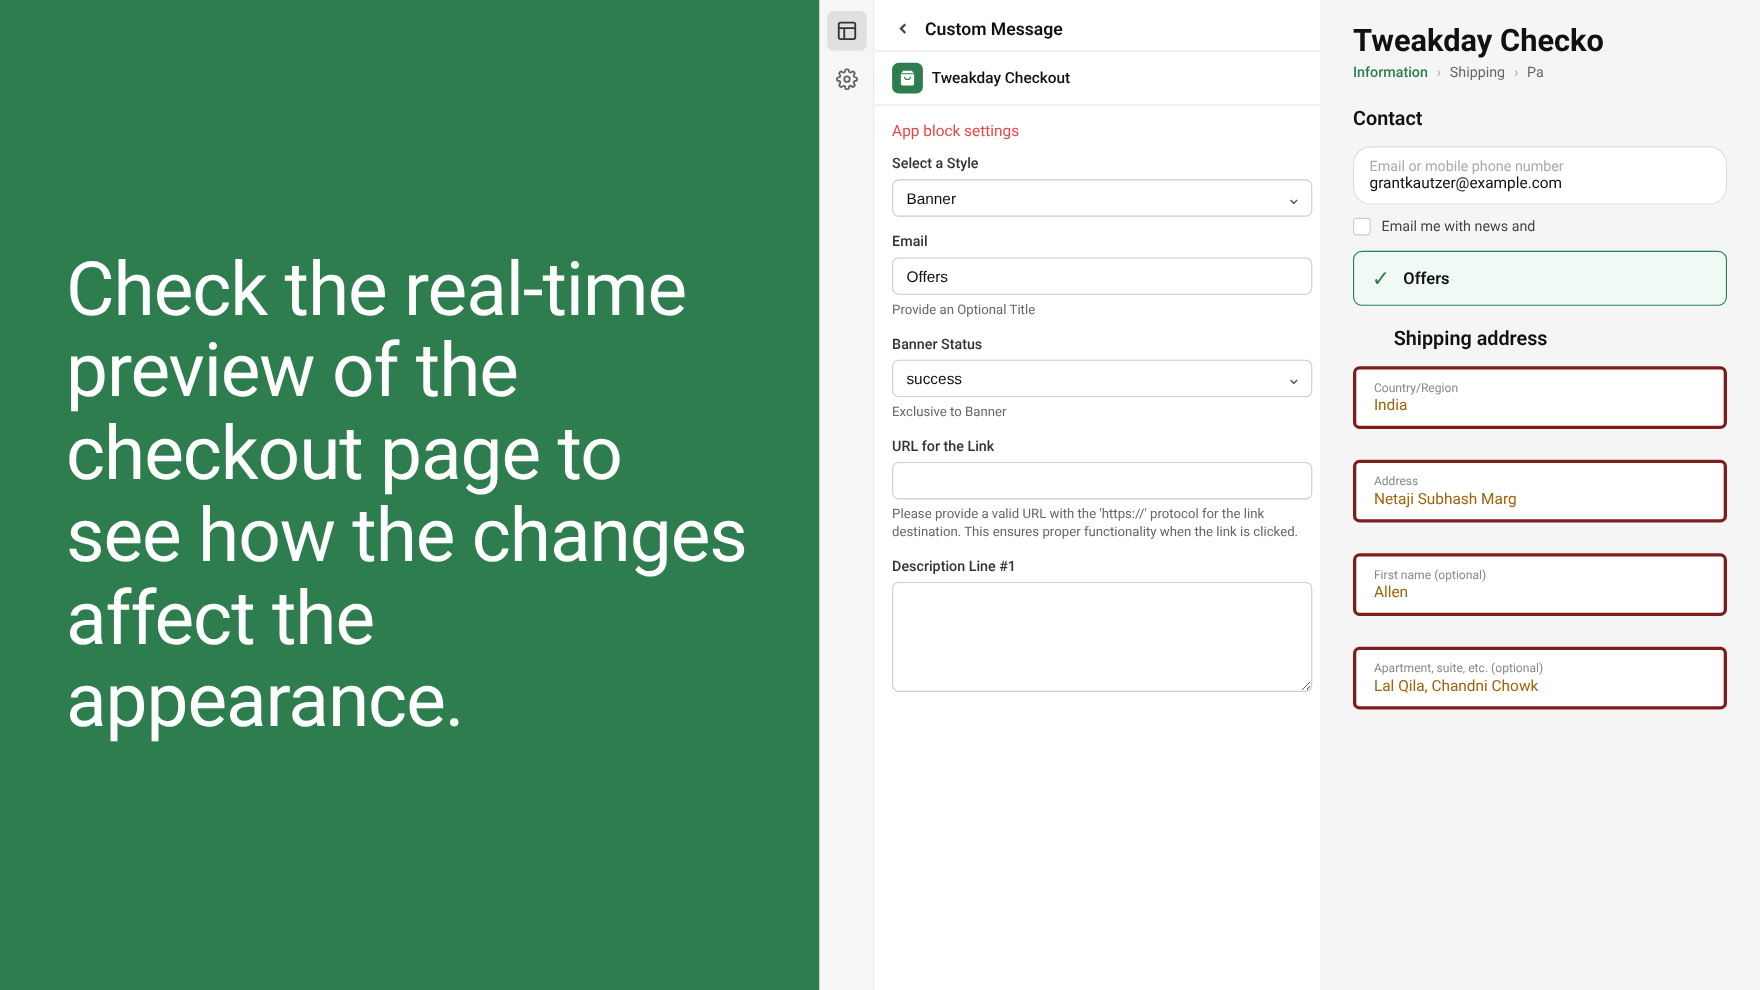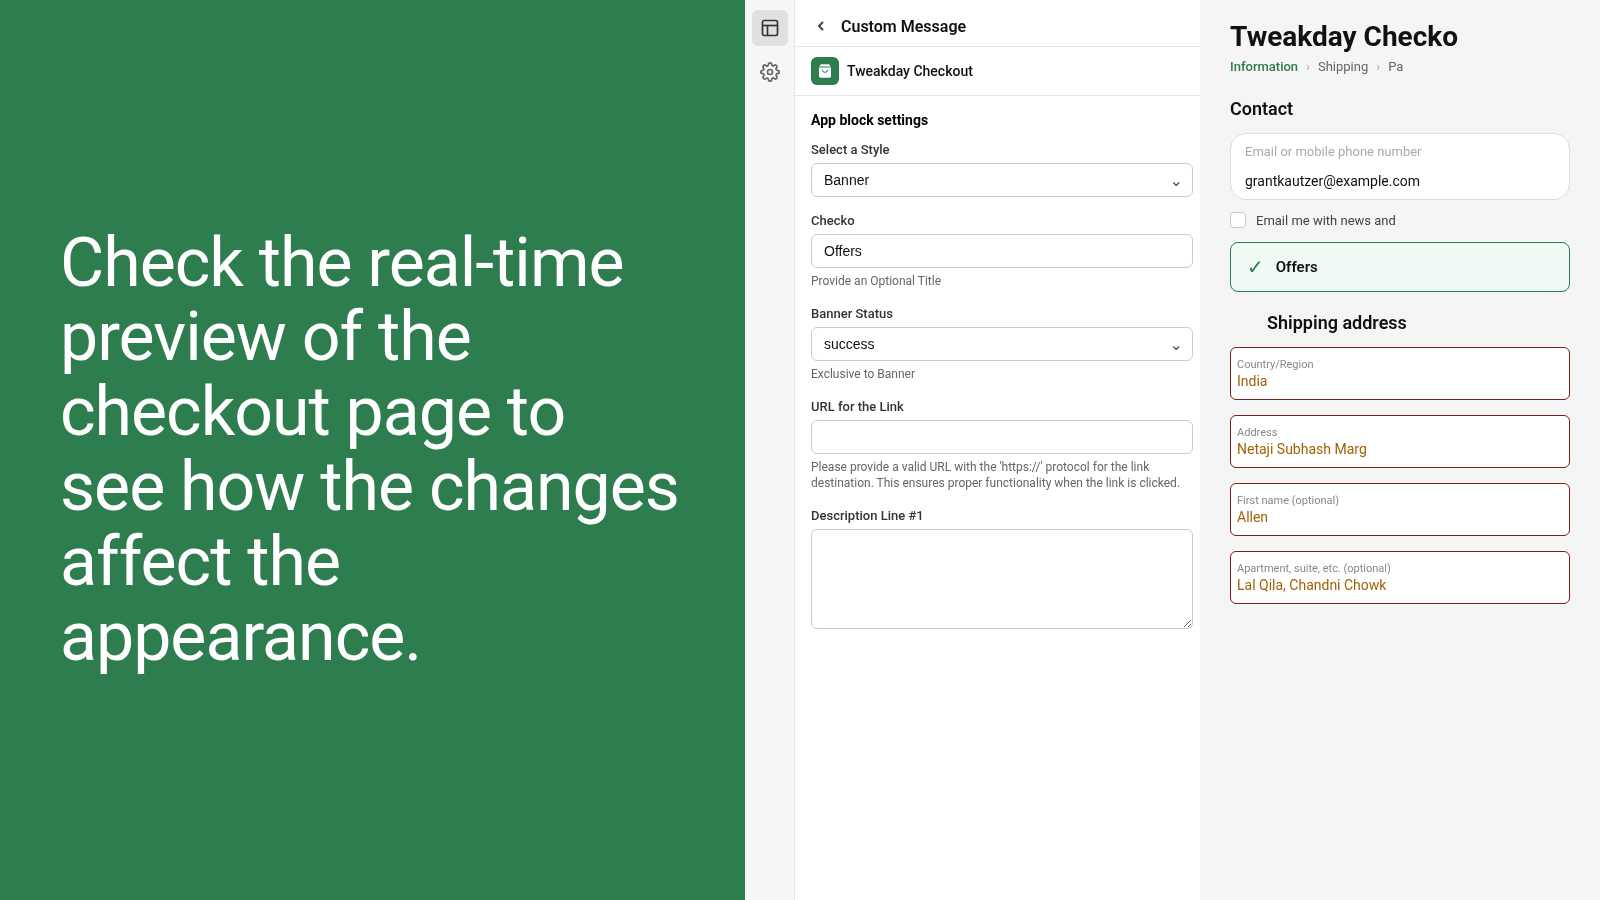--- a/index.html
+++ b/index.html
@@ -139,22 +139,22 @@
       font-size: 14px;
       font-weight: 500;
       color: #111;
     }
 
     .settings-section {
       padding: 16px;
     }
     .section-title {
       font-size: 14px;
-      font-weight: 700;
-      color: #000000;
+      font-weight: 400;
+      color: #ef4444;
       margin-bottom: 14px;
     }
 
     .field-group {
       margin-bottom: 16px;
     }
     .field-label {
       font-size: 13px;
       font-weight: 500;
       color: #333;
@@ -244,24 +244,24 @@
 
     .checkout-section-title {
       font-size: 18px;
       font-weight: 600;
       color: #111;
       margin-bottom: 14px;
     }
 
     .checkout-field {
       background: #fff;
-      border: 1px solid #7f1d1d;
-      border-radius: 6px;
-      padding: 10px 6px;
-      margin-bottom: 15px;
+      border: 3px solid #7f1d1d;
+      border-radius: 6px;
+      padding: 10px 16px;
+      margin-bottom: 28px;
     }
     .checkout-field-label {
       font-size: 11px;
       color: #888;
       margin-bottom: 2px;
     }
     .checkout-field-value {
       font-size: 14px;
       color: #a16207;
     }
@@ -273,21 +273,20 @@
       background: #fff;
       margin-bottom: 12px;
     }
     .checkout-email-placeholder {
       font-size: 13px;
       color: #aaa;
     }
     .checkout-email-value {
       font-size: 14px;
       color: #111;
-      margin-top: 14px;
     }
 
     .checkbox-row {
       display: flex;
       align-items: center;
       gap: 10px;
       margin-bottom: 14px;
     }
     .checkbox-box {
       width: 16px;
@@ -387,21 +386,21 @@
             <select class="select-input">
               <option>Banner</option>
               <option>Inline</option>
               <option>Popup</option>
             </select>
             <span class="select-chevron">⌄</span>
           </div>
         </div>
 
         <div class="field-group">
-          <div class="field-label">Checko</div>
+          <div class="field-label">Email</div>
           <input type="text" class="text-input" value="Offers" style="">
           <div class="field-hint">Provide an Optional Title</div>
         </div>
 
         <div class="field-group">
           <div class="field-label">Banner Status</div>
           <div class="select-wrapper">
             <select class="select-input">
               <option>success</option>
               <option>info</option>

